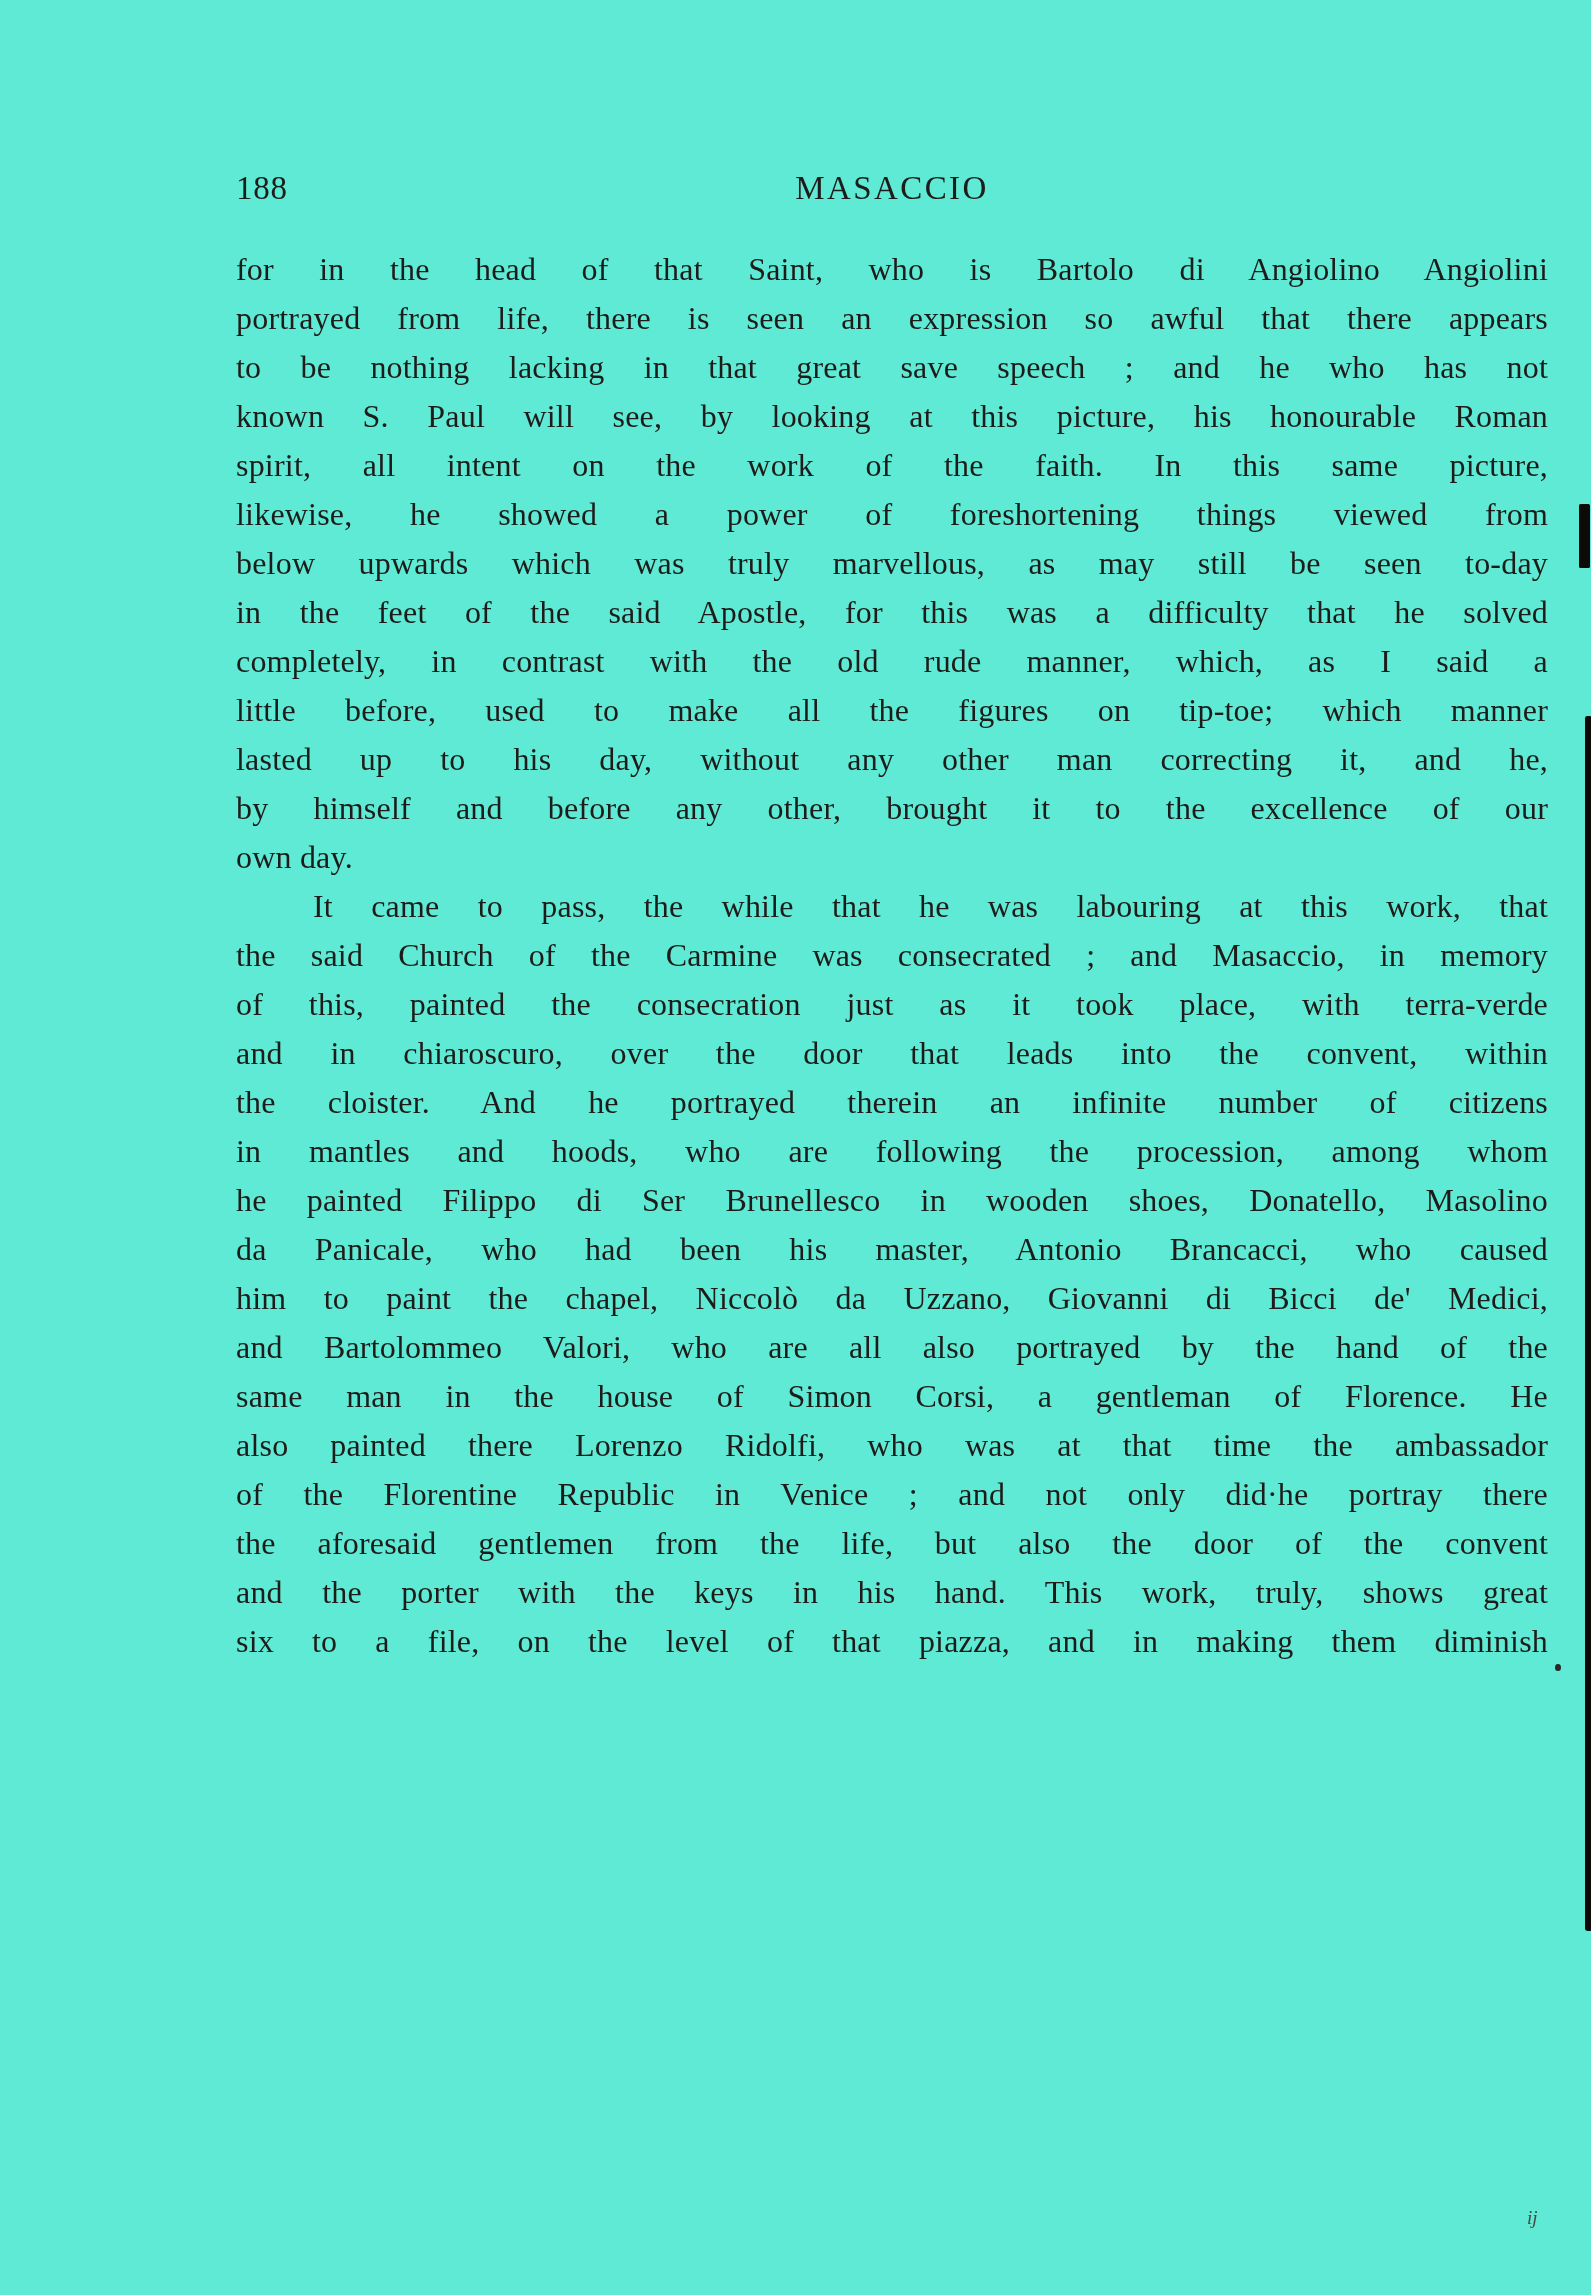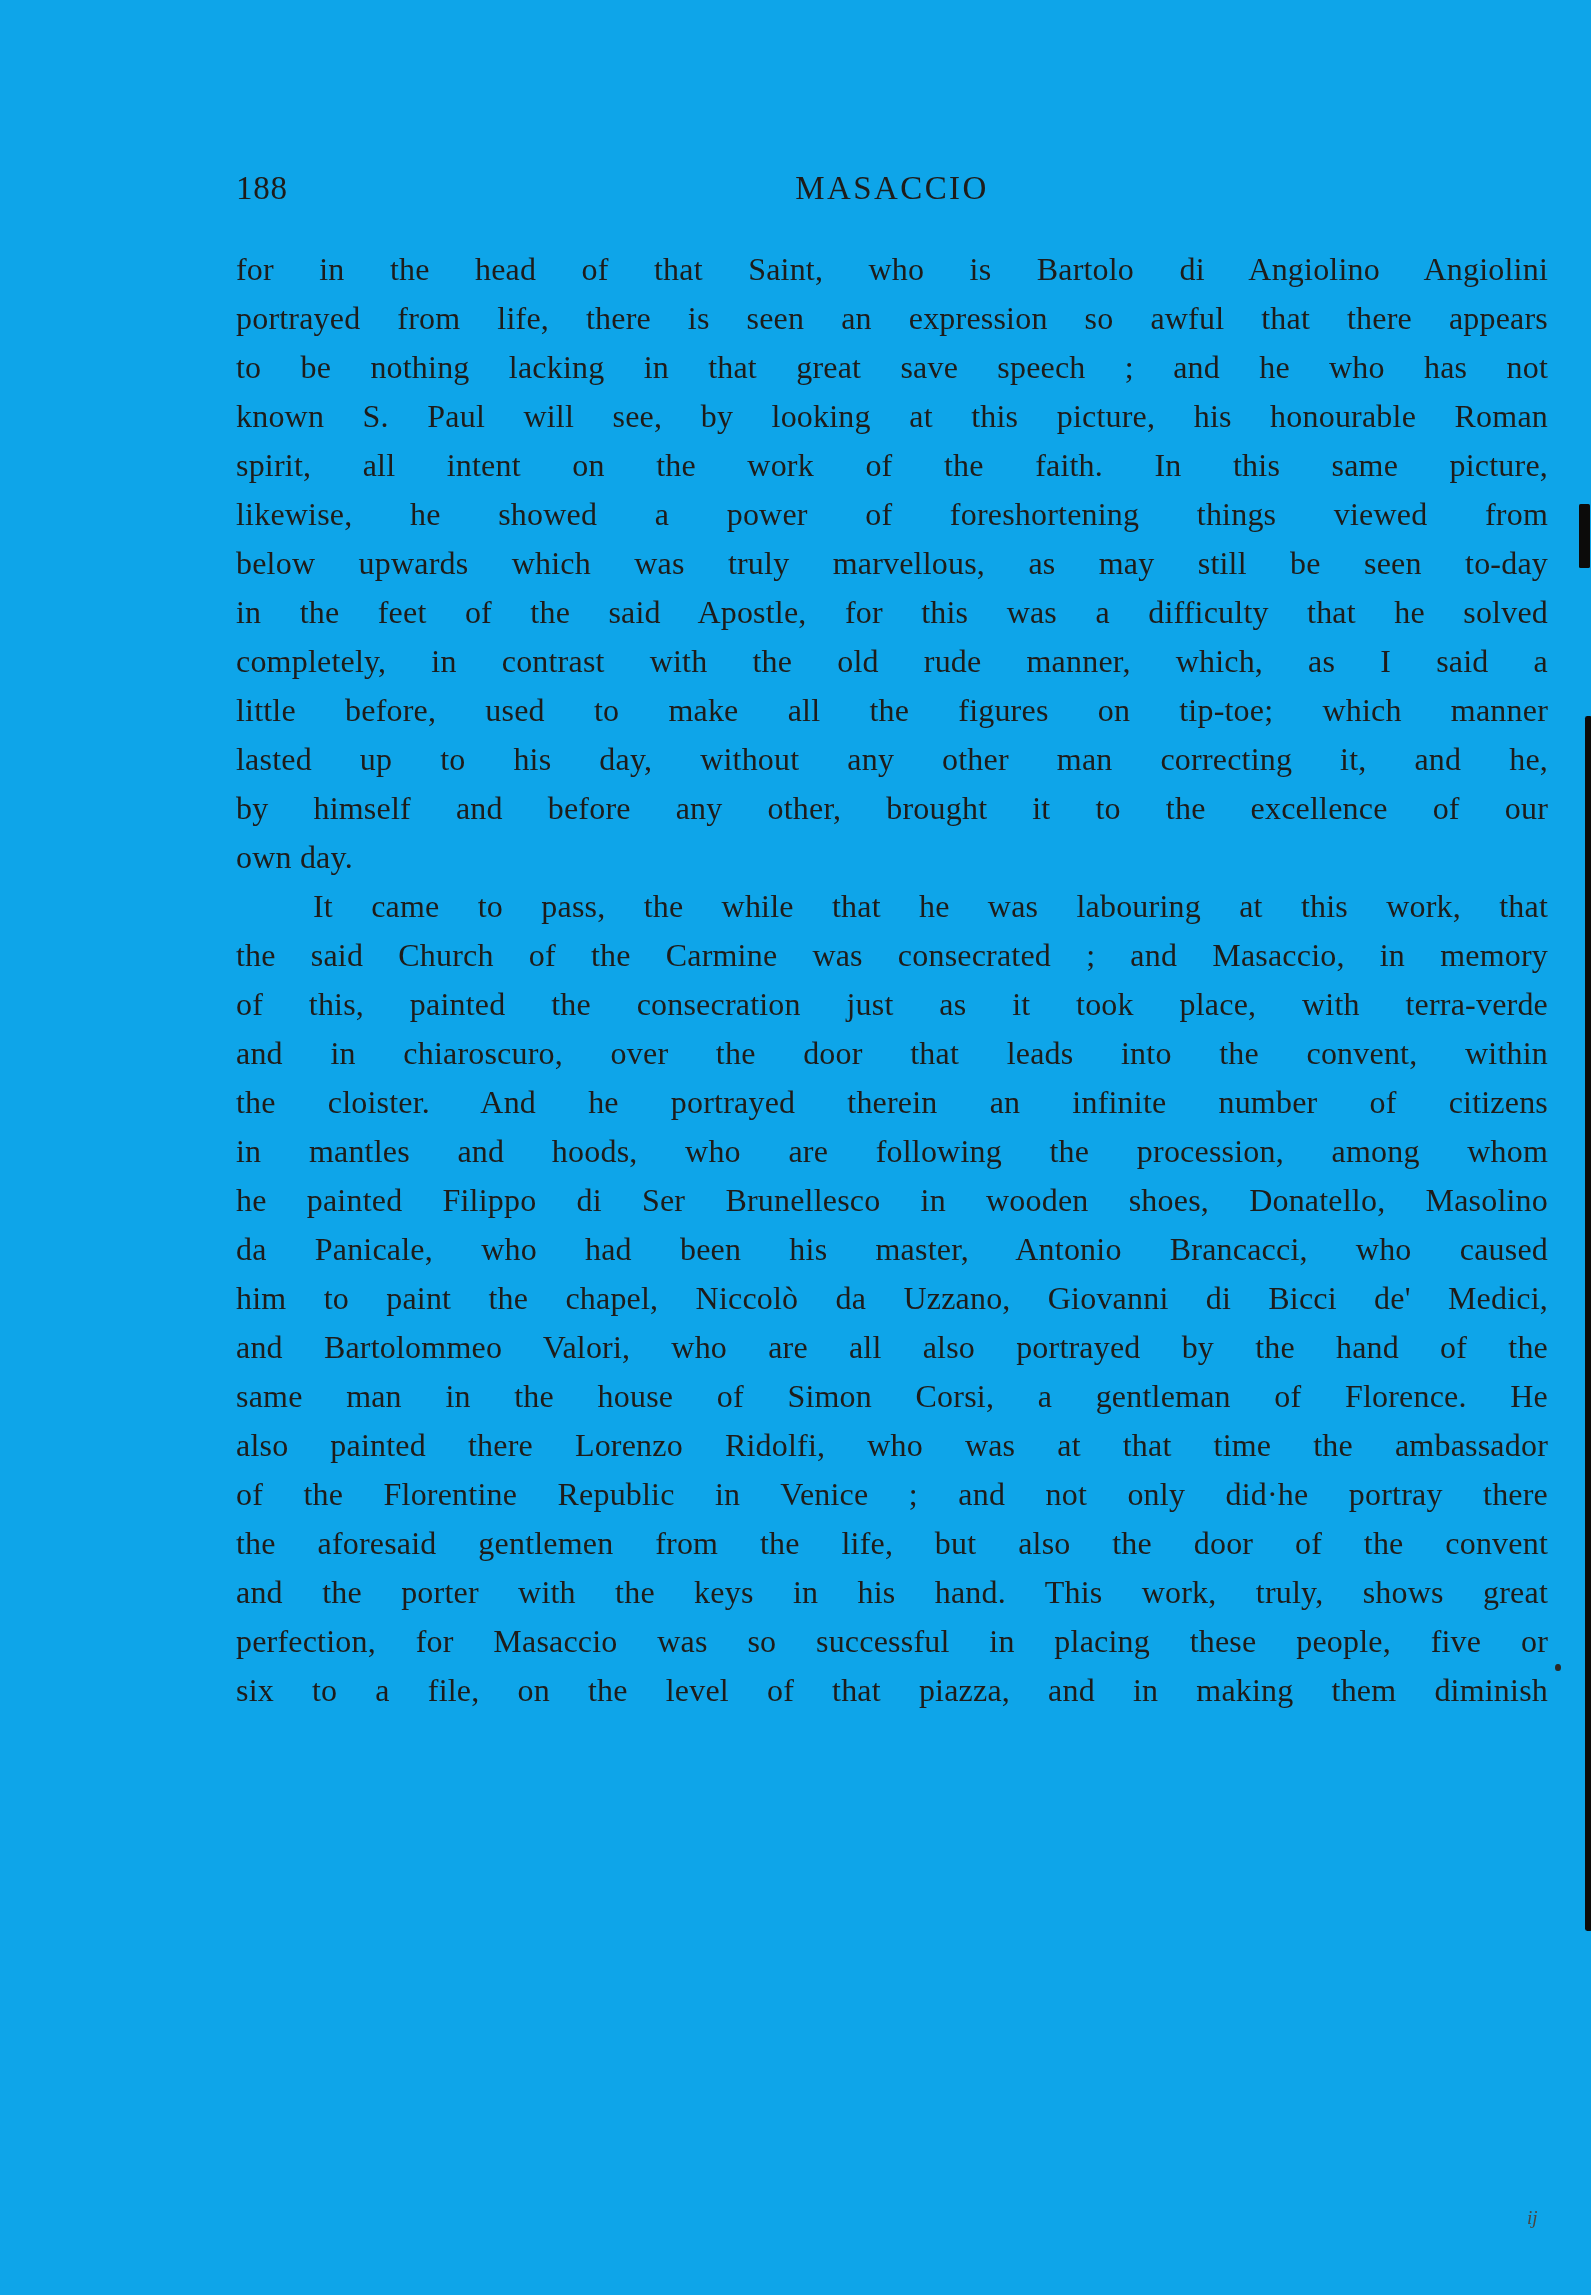--- a/index.html
+++ b/index.html
@@ -4,21 +4,21 @@
 <style>
   html, body {
     margin: 0;
     padding: 0;
     background: #e9e7e2;
   }
   .page {
     position: relative;
     width: 1592px;
     height: 2295px;
-    background: #0ea5e9;
+    background: #5eead4;
     font-family: "Liberation Serif", "DejaVu Serif", serif;
     color: #1e1c1a;
     overflow: hidden;
   }
   .page-header {
     position: absolute;
     top: 170px;
     left: 236px;
     width: 1312px;
     height: 41px;
@@ -131,21 +131,20 @@
         <div class="line">in mantles and hoods, who are following the procession, among whom</div>
         <div class="line">he painted Filippo di Ser Brunellesco in wooden shoes, Donatello, Masolino</div>
         <div class="line">da Panicale, who had been his master, Antonio Brancacci, who caused</div>
         <div class="line">him to paint the chapel, Niccolò da Uzzano, Giovanni di Bicci de' Medici,</div>
         <div class="line">and Bartolommeo Valori, who are all also portrayed by the hand of the</div>
         <div class="line">same man in the house of Simon Corsi, a gentleman of Florence.  He</div>
         <div class="line">also painted there Lorenzo Ridolfi, who was at that time the ambassador</div>
         <div class="line">of the Florentine Republic in Venice ; and not only did·he portray there</div>
         <div class="line">the aforesaid gentlemen from the life, but also the door of the convent</div>
         <div class="line">and the porter with the keys in his hand.  This work, truly, shows great</div>
-        <div class="line">perfection, for Masaccio was so successful in placing these people, five or</div>
         <div class="line">six to a file, on the level of that piazza, and in making them diminish</div>
       </div>
   </main>
 
   <div class="artifact artifact-a"></div>
   <div class="artifact artifact-b"></div>
   <div class="artifact artifact-dot"></div>
   <div class="artifact-mark">ij</div>
 
 </div>

